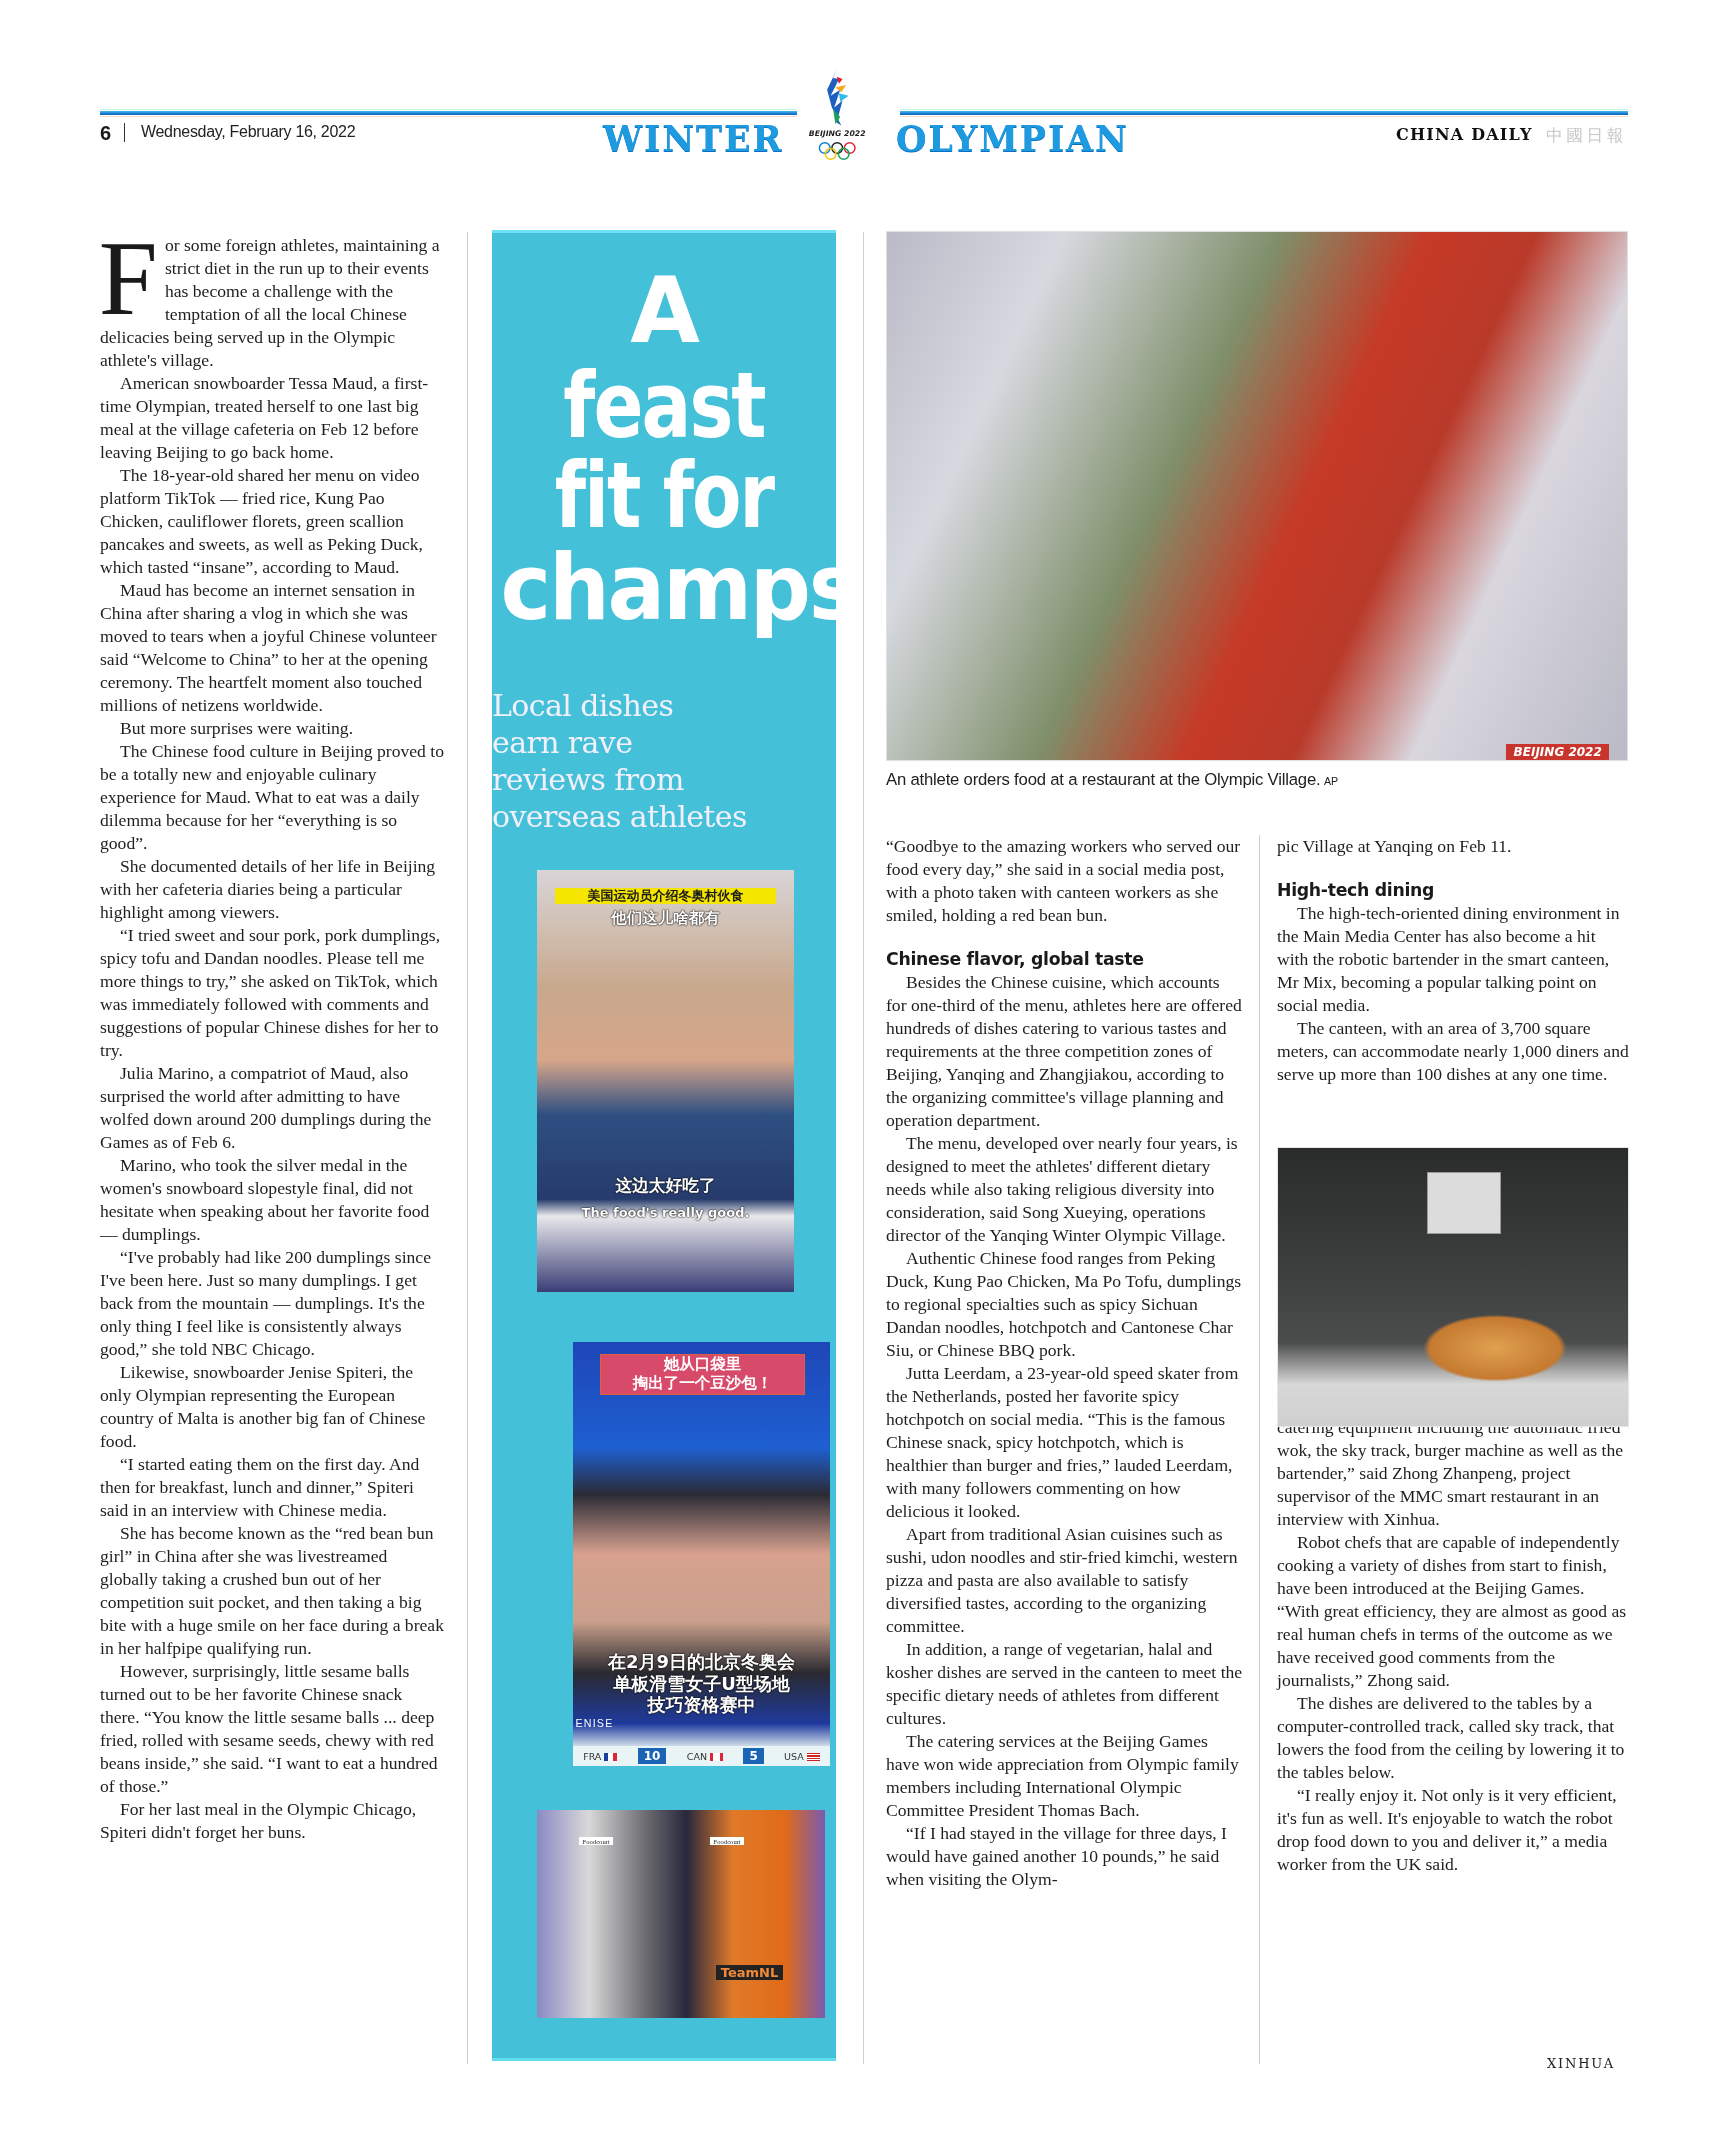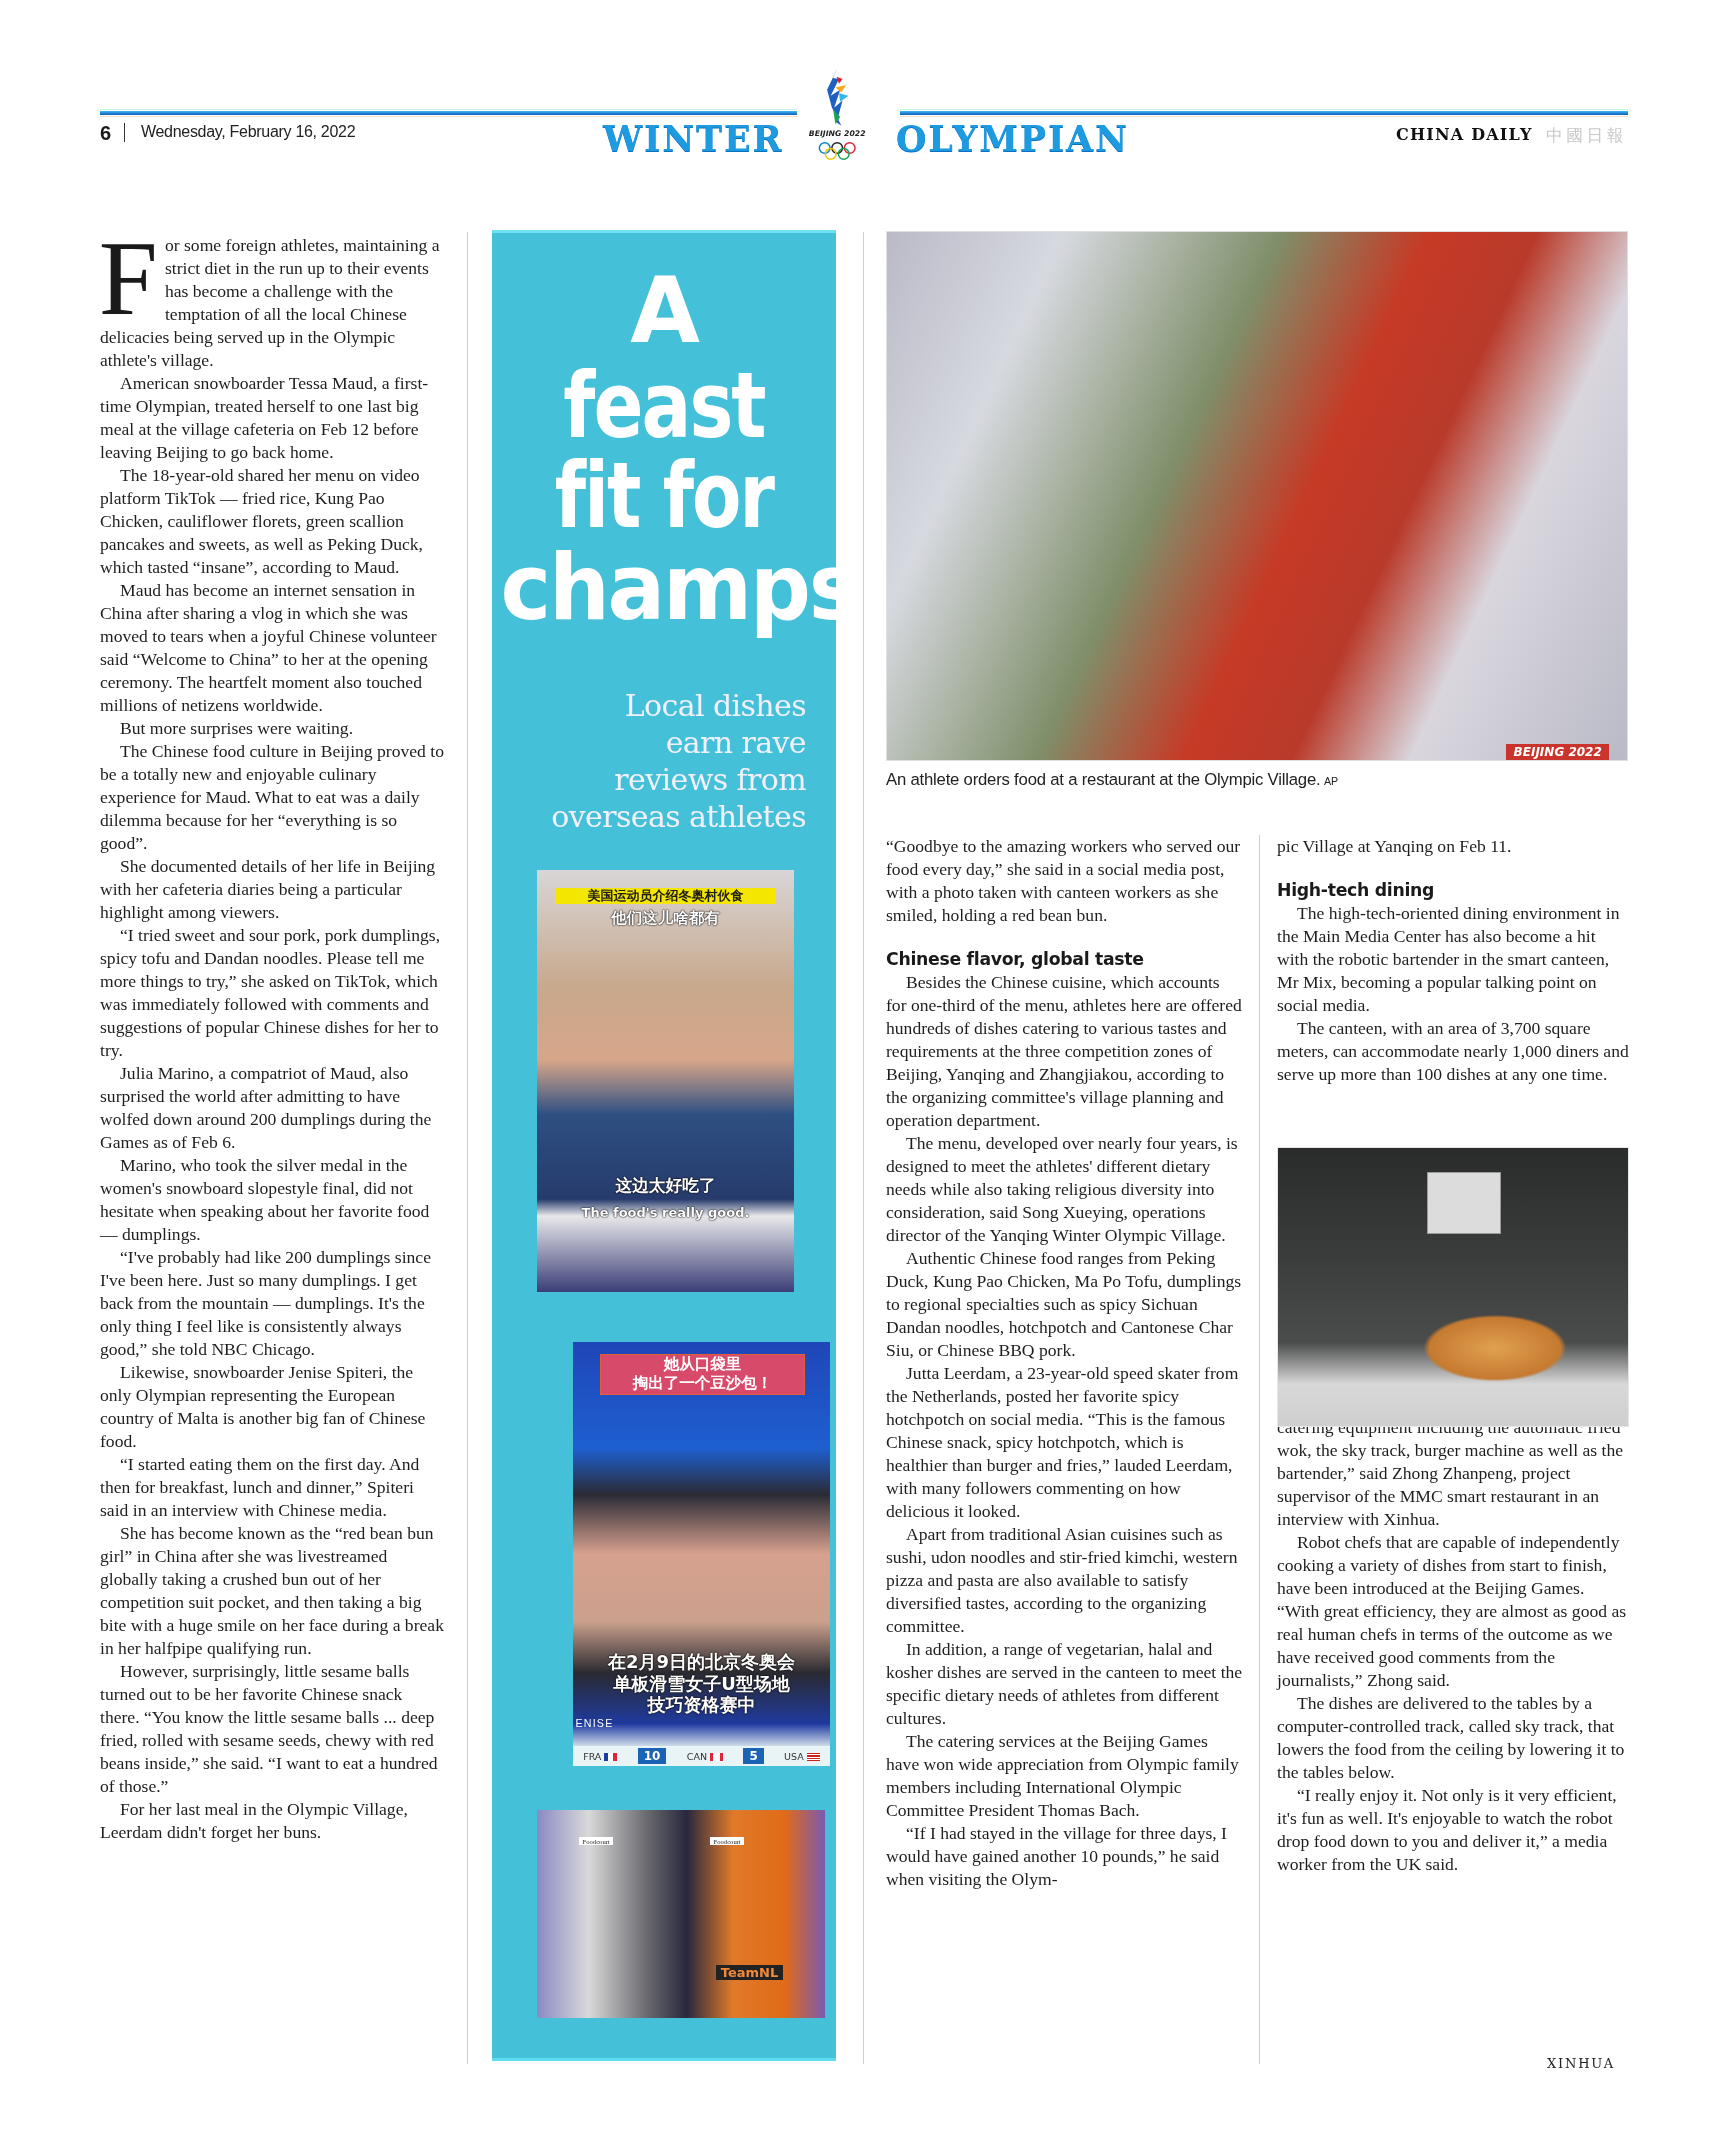--- a/index.html
+++ b/index.html
@@ -33,22 +33,22 @@
   .vdiv { position:absolute; width:1.2px; background:#cfcfcf; }
 
   
   .panel { left:492px; top:230px; width:344px; height:1831px; background:#45c0d9; border-top:3px solid #6fe1f5; border-bottom:3px solid #5fdcf2; box-sizing:border-box; }
   .headline { position:absolute; left:0; width:344px; text-align:center; color:#ffffff;
               font-family:"DejaVu Sans",sans-serif; font-weight:bold; letter-spacing:-2.4px; }
   .hl-1 { top:33px;  font-size:90px; line-height:90px; }
   .hl-2 { top:128px; font-size:90px; line-height:90px; transform:scaleX(0.82); }
   .hl-3 { top:218px; font-size:90px; line-height:90px; transform:scaleX(0.80); }
   .hl-4 { top:310px; font-size:90px; line-height:90px; transform:scaleX(0.95); }
-  .deck { position:absolute; left:0; top:454px; width:302px; text-align:right; color:#f3f0fb;
-          font-family:"DejaVu Serif",serif; font-size:30px; line-height:37px; letter-spacing:-0.6px;margin-left:12px; }
+  .deck { position:absolute; left:0; top:454px; width:302px; text-align:left; color:#f3f0fb;
+          font-family:"DejaVu Serif",serif; font-size:30px; line-height:37px; letter-spacing:-0.6px; }
 
   .shot { position:absolute; left:45px; width:257px; overflow:hidden; background:#ddd; }
   .shot1 { top:637px; height:422px; background:linear-gradient(to bottom,#d9d5d7 0%,#c8a88c 28%,#d7a68a 45%,#2e4f82 58%,#263b6c 78%,#e8e8ea 82%,#3b3e77 100%); }
   .shot2 { top:1109px; height:424px; background:linear-gradient(to bottom,#1f46b8 0%,#1e5fd0 25%,#2b2b35 36%,#d7a18f 50%,#caa08c 66%,#2a2a30 78%,#1f3a9e 90%,#e6f1f4 96%);margin-left:36px; }
   .shot3 { top:1577px; height:208px; background:linear-gradient(to right,#8a8ac4 0%,#d9d9d9 18%,#6a6a70 38%,#28283e 52%,#e07a2a 68%,#e06b18 86%,#7a5ab0 100%);padding-left:31px; }
   .cap-yellow { position:absolute; left:18px; top:18px; width:221px; height:15.5px; background:#f5e600; color:#1b1b1b;
                 font-family:"DejaVu Sans",sans-serif; font-weight:bold; font-size:13px; line-height:15.5px; text-align:center; }
   .cap-white { position:absolute; left:0; width:257px; text-align:center; color:#ffffff; font-family:"DejaVu Sans",sans-serif;
                font-weight:bold; text-shadow:0 0 1.8px #000, 0 0 1.2px #000; }
   .cap-pink { position:absolute; left:27px; top:12px; width:203px; height:39px; background:#d84a6a; border:1.2px solid #e0603a;
@@ -111,21 +111,21 @@
   <p>The Chinese food culture in Beijing proved to be a totally new and enjoyable culinary experience for Maud. What to eat was a daily dilemma because for her “everything is so good”.</p>
   <p>She documented details of her life in Beijing with her cafeteria diaries being a particular highlight among viewers.</p>
   <p>“I tried sweet and sour pork, pork dumplings, spicy tofu and Dandan noodles. Please tell me more things to try,” she asked on TikTok, which was immediately followed with comments and suggestions of popular Chinese dishes for her to try.</p>
   <p>Julia Marino, a compatriot of Maud, also surprised the world after admitting to have wolfed down around 200 dumplings during the Games as of Feb 6.</p>
   <p>Marino, who took the silver medal in the women's snowboard slopestyle final, did not hesitate when speaking about her favorite food — dumplings.</p>
   <p>“I've probably had like 200 dumplings since I've been here. Just so many dumplings. I get back from the mountain — dumplings. It's the only thing I feel like is consistently always good,” she told NBC Chicago.</p>
   <p>Likewise, snowboarder Jenise Spiteri, the only Olympian representing the European country of Malta is another big fan of Chinese food.</p>
   <p>“I started eating them on the first day. And then for breakfast, lunch and dinner,” Spiteri said in an interview with Chinese media.</p>
   <p>She has become known as the “red bean bun girl” in China after she was livestreamed globally taking a crushed bun out of her competition suit pocket, and then taking a big bite with a huge smile on her face during a break in her halfpipe qualifying run.</p>
   <p>However, surprisingly, little sesame balls turned out to be her favorite Chinese snack there. “You know the little sesame balls ... deep fried, rolled with sesame seeds, chewy with red beans inside,” she said. “I want to eat a hundred of those.”</p>
-  <p>For her last meal in the Olympic Village, Leerdam didn't forget her buns.</p>
+  <p>For her last meal in the Olympic Chicago, Spiteri didn't forget her buns.</p>
 </div>
 
 <div class="vdiv" style="left:467px;top:232px;height:1832px;"></div>
 
 <div class="abs panel">
   <div class="headline hl-1">A</div>
   <div class="headline hl-2">feast</div>
   <div class="headline hl-3">fit for</div>
   <div class="headline hl-4">champs</div>
   <div class="deck">

